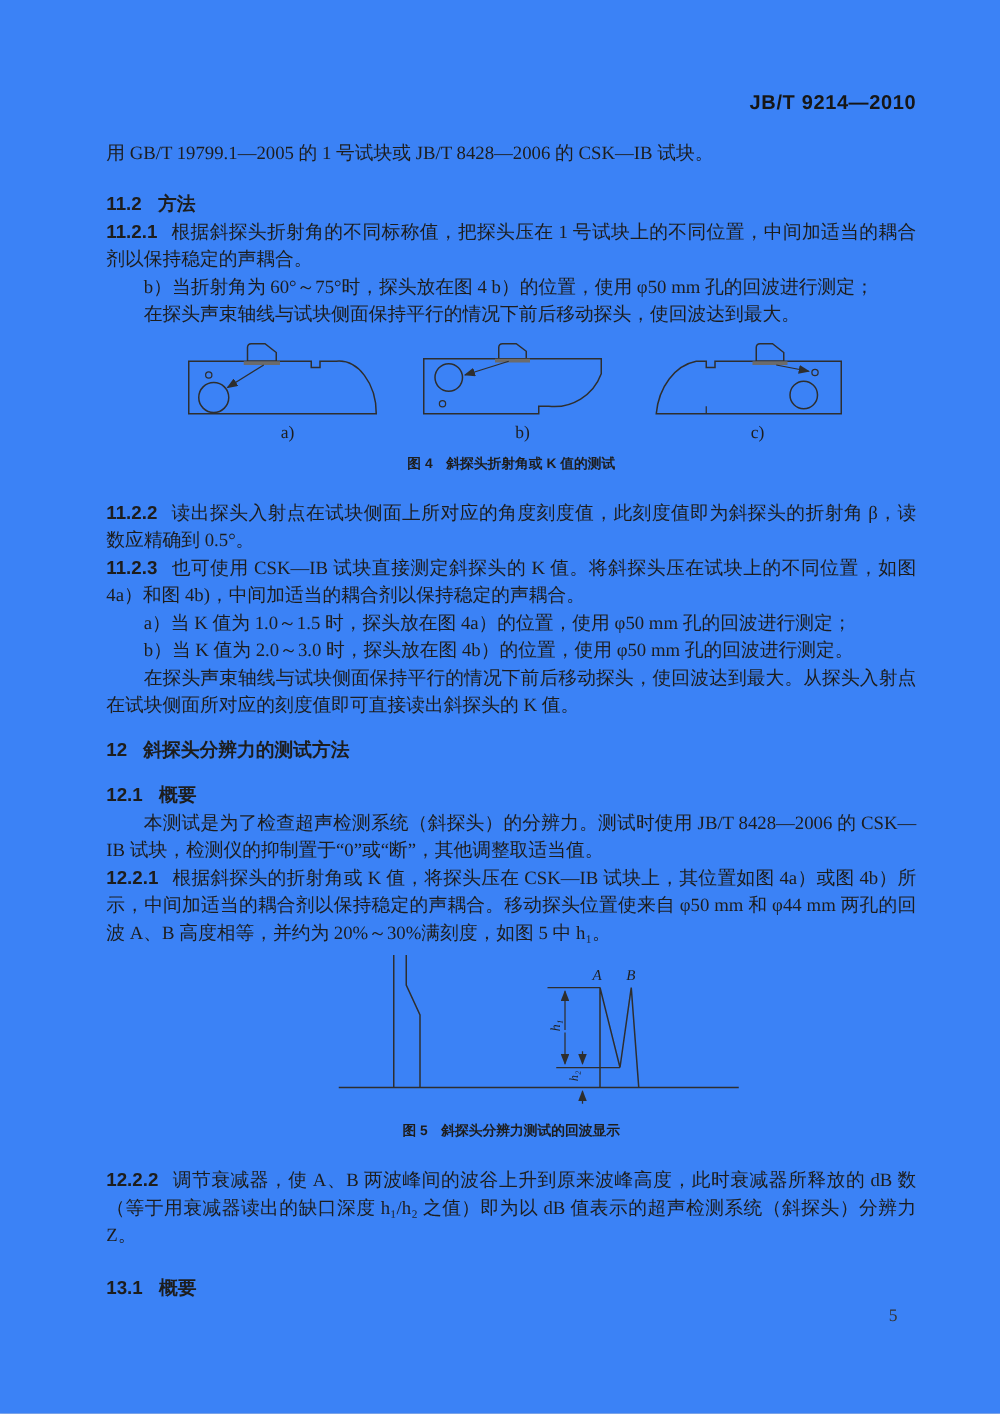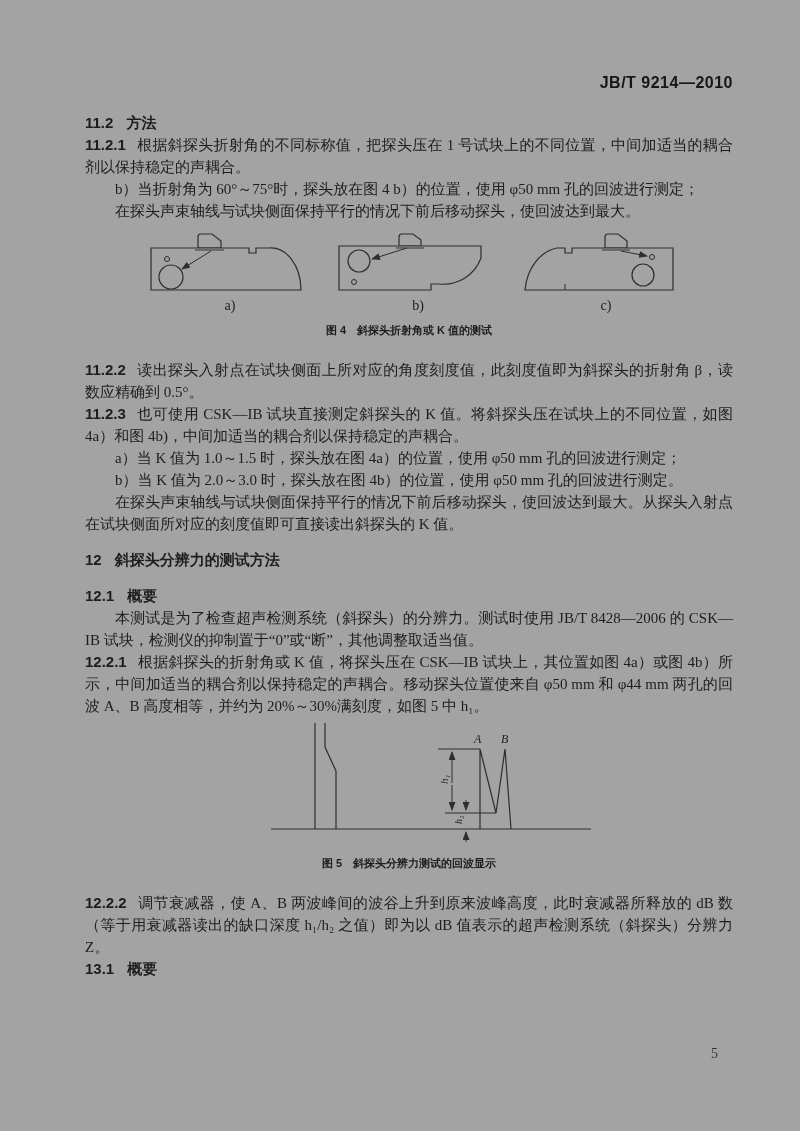--- a/index.html
+++ b/index.html
@@ -1,17 +1,17 @@
 <!DOCTYPE html>
 <html><head>
 <meta charset="utf-8">
 <style>
   html,body{margin:0;padding:0;background:#e9e9e9;}
   .sheet{
-    width:800px;height:1131px;background:#a3a3a3;position:relative;overflow:hidden;
+    width:800px;height:1131px;background:#3b82f6;position:relative;overflow:hidden;
     font-family:"Liberation Serif","DejaVu Serif",serif;color:#1d1d1d;margin:0 auto;
     box-shadow:0 0 4px rgba(0,0,0,.2);
   }
   .content{position:absolute;left:85px;top:74px;width:648px;}
   .docnum{
     text-align:right;font-family:"Liberation Sans","DejaVu Sans",sans-serif;
     font-weight:bold;font-size:16px;letter-spacing:.5px;margin-bottom:20px;color:#161616;
   }
   p{margin:0;font-size:15px;line-height:22px;text-align:justify;}
   .num{font-family:"Liberation Sans","DejaVu Sans",sans-serif;font-weight:bold;margin-right:11px;}
@@ -39,20 +39,21 @@
   .svgtxt{font-family:"Liberation Serif","DejaVu Serif",serif;font-style:italic;fill:#1d1d1d;}
 </style>
 </head>
 <body>
 
 <div class="sheet">
   <div class="content">
 
     <div class="docnum">JB/T 9214—2010</div>
 
+    <p>用 GB/T 19799.1—2005 的 1 号试块或 JB/T 8428—2006 的 CSK—IB 试块。</p>
 
     <p class="sec mt-sm"><span class="num">11.2</span><span>方法</span></p>
 
     <p><span class="num">11.2.1</span><span>根据斜探头折射角的不同标称值，把探头压在 1 号试块上的不同位置，中间加适当的耦合剂以保持稳定的声耦合。</span></p>
 
     <p class="item">b）当折射角为 60°～75°时，探头放在图 4 b）的位置，使用 φ50 mm 孔的回波进行测定；</p>
 
     <p class="ind">在探头声束轴线与试块侧面保持平行的情况下前后移动探头，使回波达到最大。</p>
 
     <figure>
@@ -159,18 +160,18 @@
           <text class="svgtxt" x="195" y="63" font-size="11" transform="rotate(-90 195 63)">h₁</text>
           <text class="svgtxt" x="209" y="103" font-size="10" transform="rotate(-90 209 103)">h₂</text>
         </svg>
       </div>
       <figcaption class="figcap">图 5　斜探头分辨力测试的回波显示</figcaption>
     </figure>
 
     <p class="mt-sm"><span class="num">12.2.2</span><span>调节衰减器，使 A、B 两波峰间的波谷上升到原来波峰高度，此时衰减器所释放的 dB 数（等于用衰减器读出的缺口深度 h₁/h₂ 之值）即为以 dB 值表示的超声检测系统（斜探头）分辨力 Z。</span></p>
 
 
-    <p class="sec" style=""><span class="num">13.1</span><span>概要</span></p>
+    <p class="sec" style="margin-top:20px;"><span class="num">13.1</span><span>概要</span></p>
 
   </div>
 
   <div class="pagenum">5</div>
 </div>
 
 </body></html>

